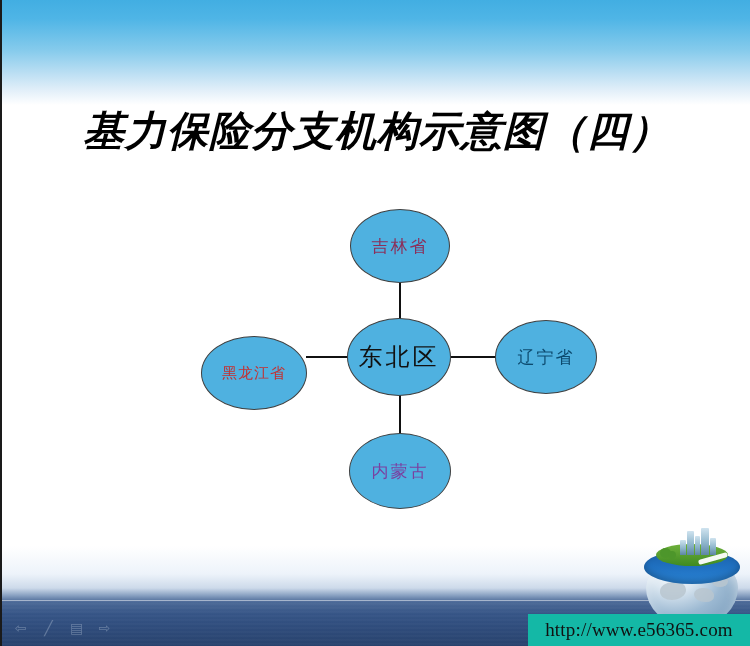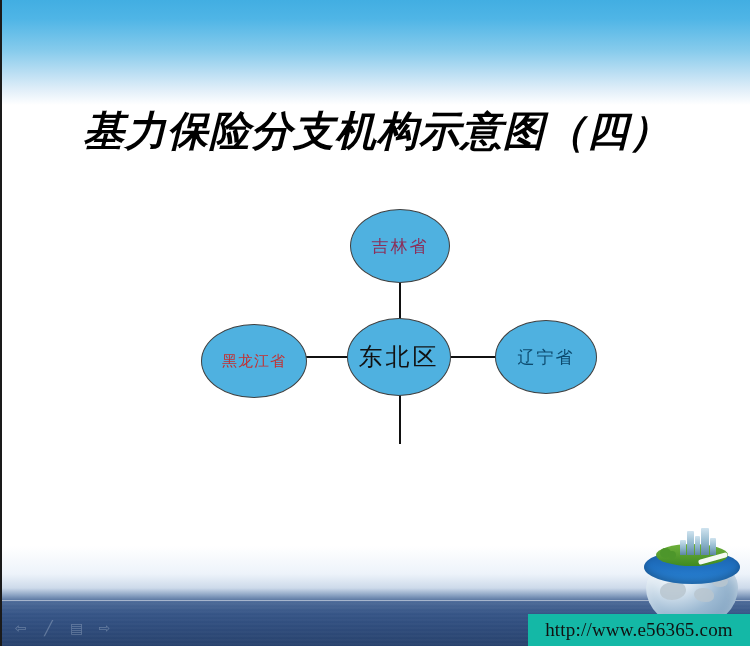--- a/index.html
+++ b/index.html
@@ -276,32 +276,35 @@
 
     <div class="connector conn-v" style="left:397px; top:272px; height:54px;"></div>
     <div class="connector conn-v" style="left:397px; top:390px; height:54px;"></div>
     <div class="connector conn-h" style="left:304px; top:356px; width:48px;"></div>
     <div class="connector conn-h" style="left:444px; top:356px; width:50px;"></div>
 
     <div class="node node-branch" style="left:348px; top:209px; width:100px; height:74px;">
       <span class="node-label" style="color:#8b2f5a;">吉林省</span>
     </div>
 
-    <div class="node node-branch narrow" style="left:199px; top:324px; width:106px; height:74px;">
+    <div class="node node-branch narrow" style="left:199px; top:336px; width:106px; height:74px;">
       <span class="node-label" style="color:#c43030;">黑龙江省</span>
     </div>
 
     <div class="node node-center" style="left:345px; top:318px; width:104px; height:78px;">
       <span class="node-label" style="color:#111111;">东北区</span>
     </div>
 
     <div class="node node-branch" style="left:493px; top:320px; width:102px; height:74px;">
       <span class="node-label" style="color:#0c4a6e;">辽宁省</span>
     </div>
 
+    <div class="node node-branch" style="left:347px; top:433px; width:102px; height:76px;">
+      <span class="node-label" style="color:#7b3fa0;">内蒙古</span>
+    </div>
   </div>
 
   <div class="globe-logo">
     <div class="globe-shadow"></div>
     <div class="globe-body">
       <div class="globe-continent" style="left:14px; top:26px; width:26px; height:18px; border-radius:50% 40% 55% 45%;"></div>
       <div class="globe-continent" style="left:48px; top:32px; width:20px; height:14px; border-radius:45% 55% 40% 60%;"></div>
       <div class="globe-continent" style="left:66px; top:20px; width:16px; height:11px; border-radius:50%;"></div>
     </div>
     <div class="globe-sea"></div>

